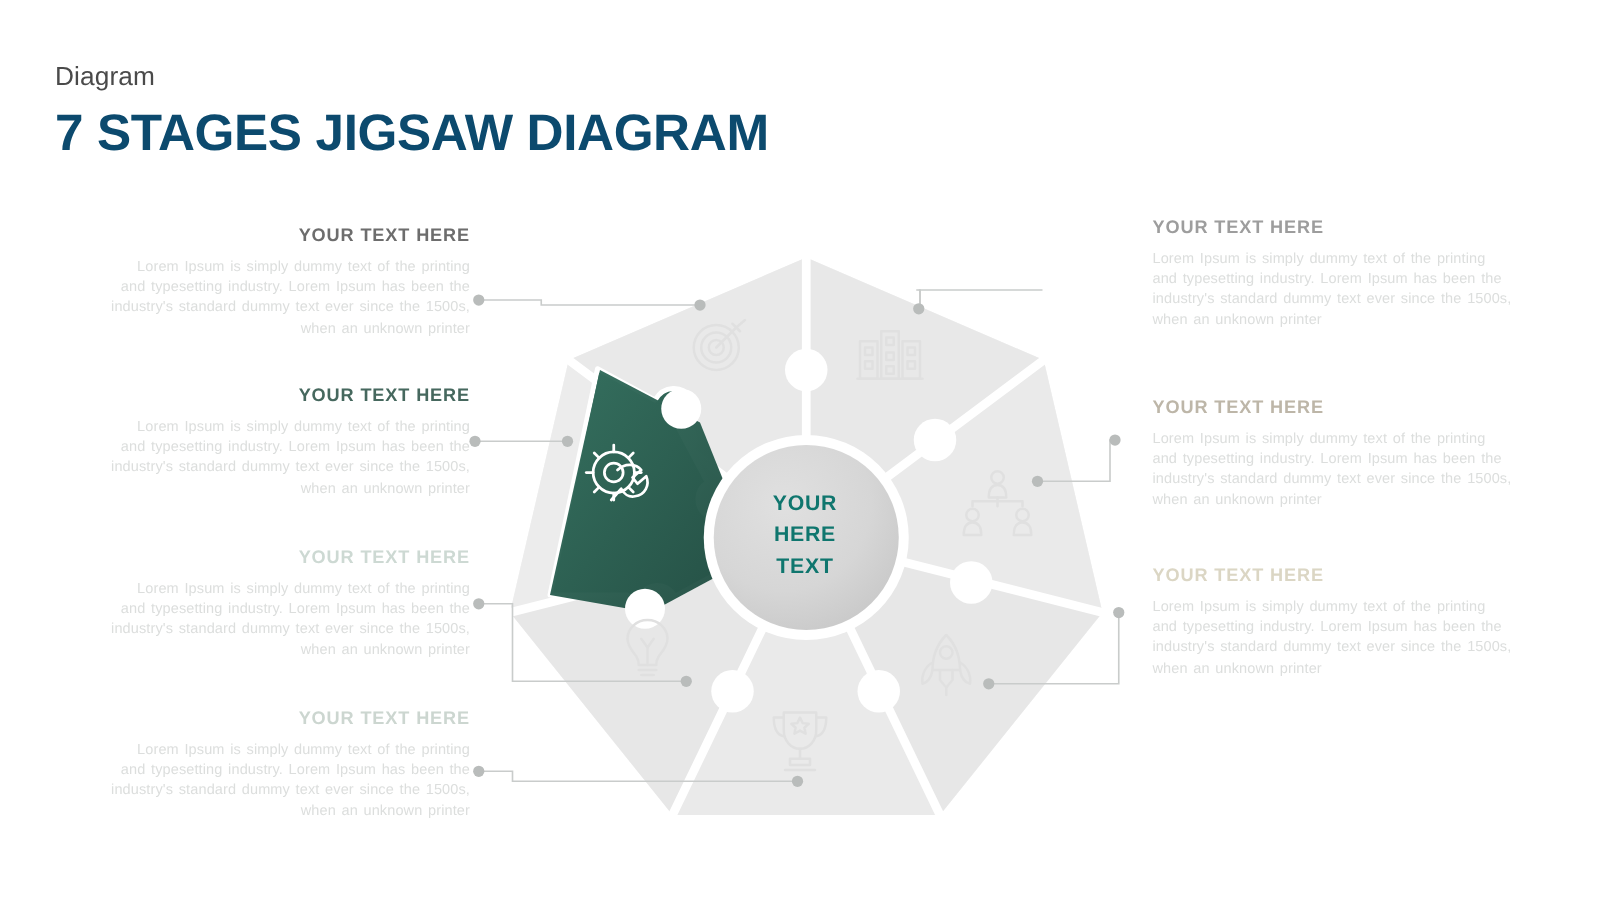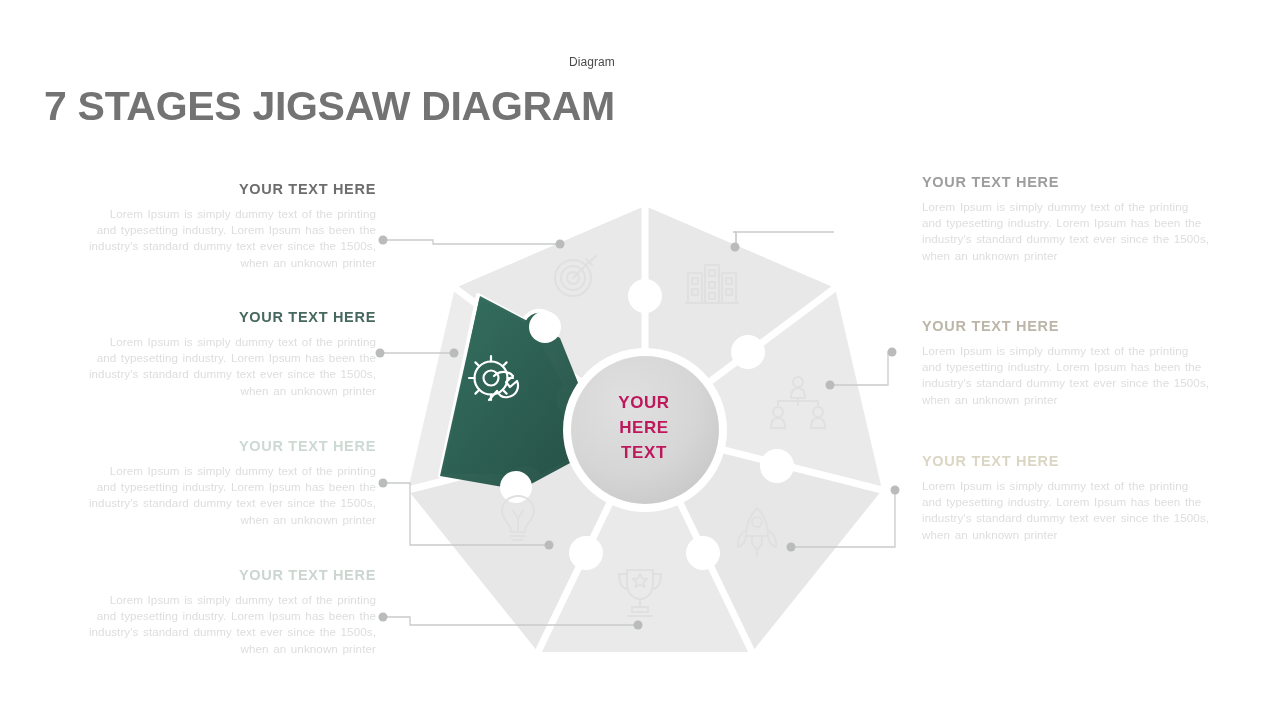--- a/index.html
+++ b/index.html
@@ -12,30 +12,29 @@
     height: 720px;
     position: relative;
     overflow: hidden;
     font-family: "Liberation Sans", sans-serif;
     -webkit-font-smoothing: antialiased;
   }
 
   
   #header { position: absolute; left: 44px; top: 52px; }
   #kicker {
-    font-size: 12px;
+    font-size: 21px;
     color: #4a4a4a;
     letter-spacing: 0.1px;
     line-height: 20px;
-    text-align: right;
   }
   #page-title {
     font-size: 41px;
     font-weight: bold;
-    color: #737373;
+    color: #0c4a6e;
     letter-spacing: -0.3px;
     line-height: 48px;
     margin-top: 10px;
     white-space: nowrap;
   }
 
   
   .txt-block { position: absolute; width: 290px; margin-left: 16px; }
   .txt-block.left  { left: 70px;  text-align: right; }
   .txt-block.right { left: 906px; text-align: left; }
@@ -59,21 +58,21 @@
   #stage svg { display: block; }
 
   .center-text {
     position: absolute;
     left: 584px;
     top: 390px;
     width: 120px;
     text-align: center;
     font-size: 17px;
     font-weight: bold;
-    color: #be185d;
+    color: #0f766e;
     line-height: 25px;
     letter-spacing: 0.6px;
   }
 </style>
 </head>
 <body>
 
 <div id="header">
   <div id="kicker">Diagram</div>
   <div id="page-title">7 STAGES JIGSAW DIAGRAM</div>

